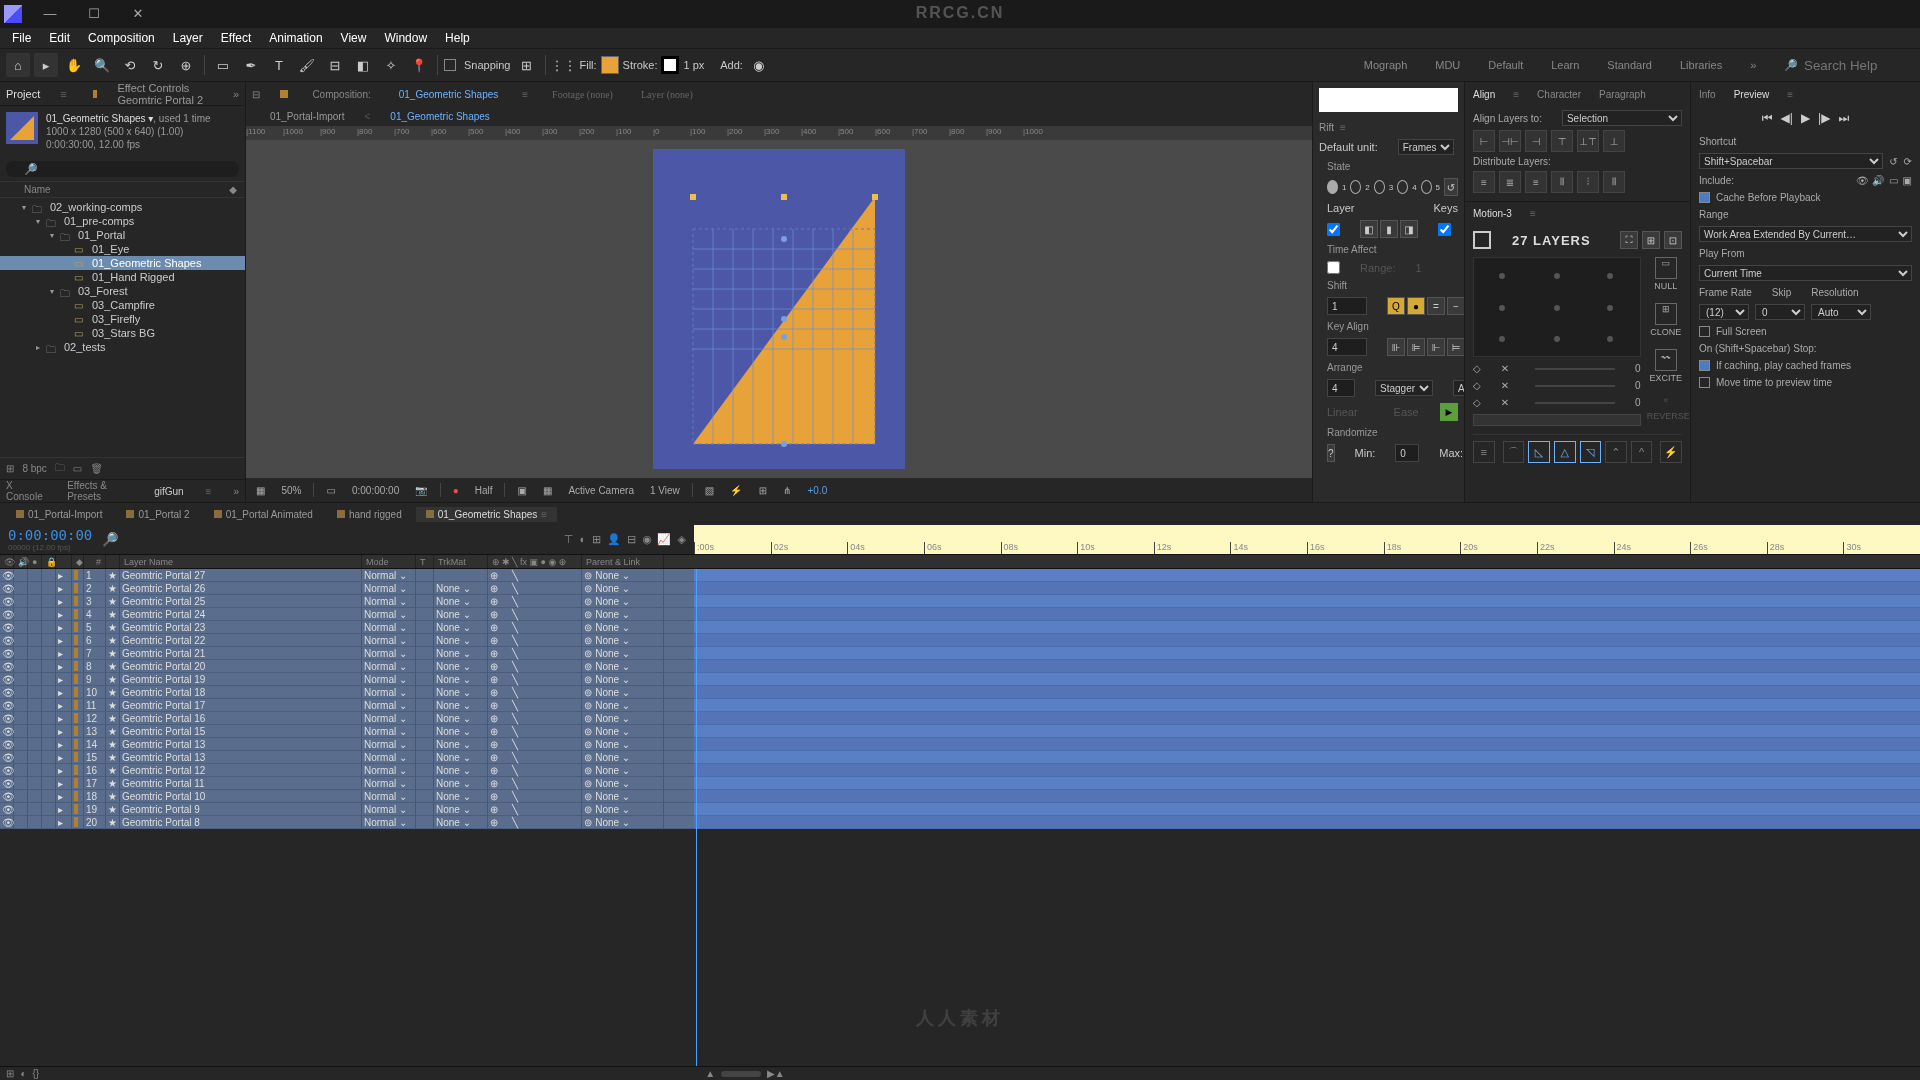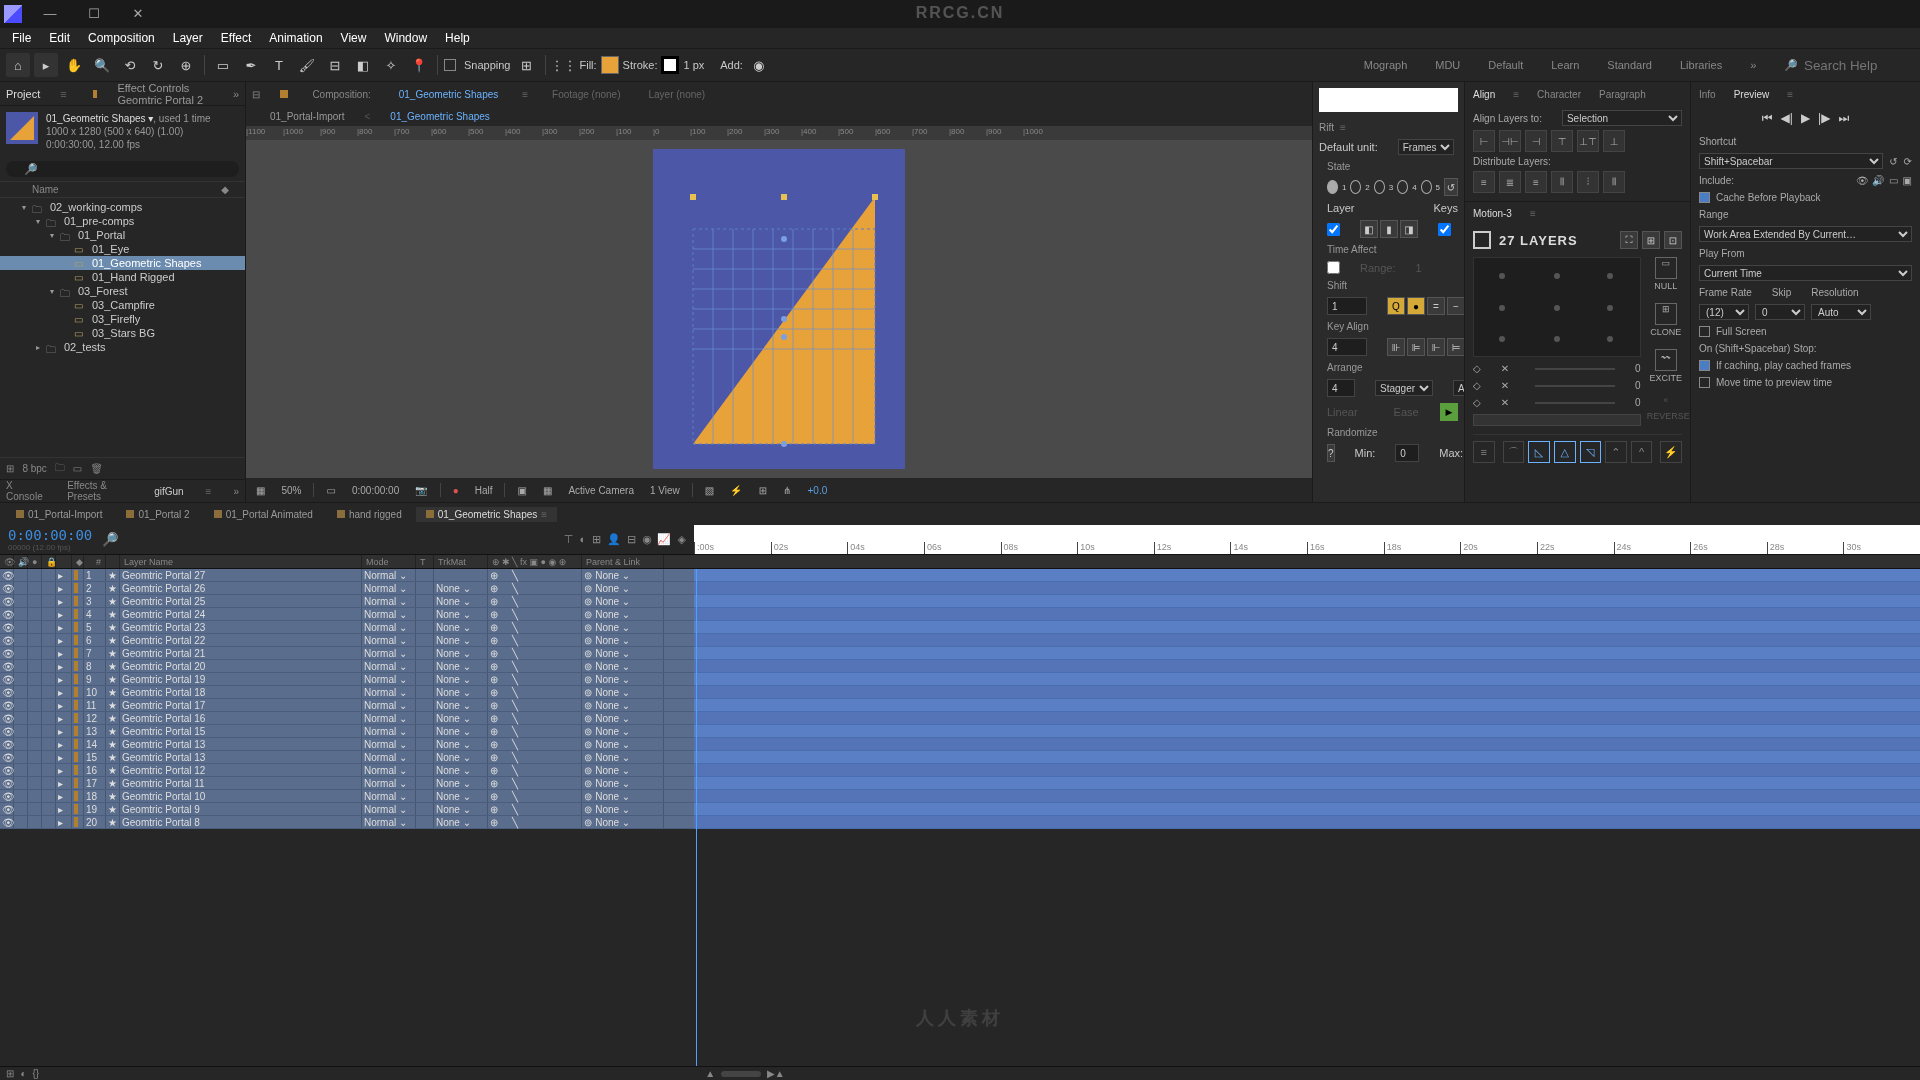--- a/index.html
+++ b/index.html
@@ -34,41 +34,41 @@
 .panel-tabs { height:24px; display:flex; align-items:center; background:#262626; border-bottom:1px solid #1a1a1a; padding:0 6px; gap:20px;}
 .panel-tabs .tab { font-size:11px; color:#999; display:flex; align-items:center; gap:4px;}
 .panel-tabs .tab.active { color:#ddd; }
 .project-info { display:flex; padding:6px; gap:8px; }
 .project-thumb { width:32px; height:32px; }
 .project-thumb svg { width:32px; height:32px;}
 .project-meta div { font-size:10px; color:#999; line-height:13px;}
 .project-meta .name { color:#ddd;}
 .project-search { padding:4px 6px;}
 .project-search input { width:100%; background:#1e1e1e; border:none; color:#ccc; padding:2px 18px; font-size:11px; border-radius:8px;}
-.proj-header { display:flex; padding:2px 16px; font-size:10px; color:#888; border-top:1px solid #333; border-bottom:1px solid #333;}
+.proj-header { display:flex; padding:2px 8px; font-size:10px; color:#888; border-top:1px solid #333; border-bottom:1px solid #333;}
 .proj-tree { flex:1; overflow:hidden; padding-top:2px;}
 .tree-row { display:flex; align-items:center; height:14px; padding-left:8px; font-size:11px; color:#ccc;}
 .tree-row .twirl { width:10px; color:#999; font-size:8px;}
 .tree-row .ficon { width:14px; height:11px; margin-right:4px; font-size:10px;}
 .tree-row.selected { background:#6b8cae; color:#fff;}
 .tree-row.folder .ficon { color:#aaa;}
 .tree-row.comp .ficon { color:#b7a160;}
 .proj-footer { height:22px; border-top:1px solid #333; display:flex; align-items:center; padding:0 6px; gap:8px; font-size:10px; color:#888;}
 
 .gif-panel { border-top:1px solid #1a1a1a;}
 .gif-tabs { height:22px; display:flex; align-items:center; padding:0 6px; gap:22px; font-size:10px; color:#888;}
 .gif-body { height:50px; display:flex; align-items:center; gap:8px; padding:0 8px;}
 .gif-btn { padding:6px 16px; border:1px solid #444; color:#ccc; font-size:11px;}
 .gear { width:26px; height:26px; border:1px solid #444; display:flex; align-items:center; justify-content:center; color:#aaa;}
 
 
 .centercol { flex:1; display:flex; flex-direction:column; background:#262626;}
 .comp-tabs { height:24px; display:flex; align-items:center; padding:0 6px; gap:20px; font-size:10px; color:#888;}
 .comp-tabs .ct { padding:0 4px;}
-.comp-tabs .dim { color:#666;}
+.comp-tabs .dim { color:#666;font-family:Liberation Serif, serif;}
 .crumbs { height:20px; display:flex; align-items:center; padding:0 24px; gap:20px; font-size:10px;}
 .crumbs .crumb { color:#999;}
 .crumbs .crumb.active { color:#6bb3ff;}
 .ruler-h { height:14px; background:#3a3a3a; position:relative; overflow:hidden; font-size:8px; color:#888;}
 .ruler-h span { position:absolute; top:1px;}
 .viewer { flex:1; background:#4a4a4a; position:relative; display:flex; align-items:center; justify-content:center;}
 .canvas { width:252px; height:320px; background:#4d57a8; position:relative;}
 .canvas svg { position:absolute; inset:0; }
 .viewer-footer { height:24px; background:#262626; display:flex; align-items:center; padding:0 6px; gap:8px; font-size:10px; color:#aaa;}
 .vf-item { padding:0 4px;}
@@ -89,21 +89,21 @@
 .rc.f { background:#aaa;}
 .play-btn { width:18px; height:18px; background:#5a9e3e; color:#000; display:flex; align-items:center; justify-content:center; font-size:9px;}
 
 .panels-col { width:226px; background:#262626; border-left:1px solid #1a1a1a; display:flex; flex-direction:column;}
 .p-tabs { height:24px; display:flex; align-items:center; padding:0 8px; gap:18px; font-size:10px; color:#888;}
 .p-tabs .active { color:#ddd;}
 .align-body { padding:4px 8px; font-size:10px; color:#aaa;}
 .align-row { display:flex; gap:4px; margin:4px 0;}
 .align-btn { width:22px; height:22px; background:#333; border:1px solid #444; display:flex; align-items:center; justify-content:center;}
 .motion3 { flex:1; padding:6px 8px;}
-.m3-title { display:flex; align-items:center; gap:8px; margin-bottom:8px;}
+.m3-title { display:flex; align-items:center; gap:21px; margin-bottom:8px;}
 .m3-logo { width:18px; height:18px; border:2px solid #ccc;}
 .m3-title h3 { font-size:13px; font-weight:bold; color:#ddd; letter-spacing:1px;}
 .m3-grid { background:#1e1e1e; height:100px; border:1px solid #333; margin-bottom:6px; position:relative;}
 .m3-grid .dot { width:6px; height:6px; background:#555; border-radius:50%; position:absolute;}
 .m3-side { display:flex; flex-direction:column; gap:12px; font-size:9px; color:#aaa; float:right; width:38px; text-align:center;}
 .m3-icons { display:flex; gap:4px; padding:4px 0;}
 .m3-ic { width:22px; height:22px; border:1px solid #444; display:flex; align-items:center; justify-content:center; color:#888;}
 .m3-ic.active { border-color:#6bb3ff; color:#6bb3ff;}
 
 .far-right { width:230px; background:#262626; border-left:1px solid #1a1a1a; display:flex; flex-direction:column;}
@@ -120,21 +120,21 @@
 
 .timeline { position:absolute; left:0; right:0; top:502px; bottom:0; background:#262626; border-top:1px solid #1a1a1a; display:flex; flex-direction:column;}
 .tl-tabs { height:22px; display:flex; align-items:center; padding:0 6px; gap:4px; background:#262626;}
 .tl-tab { padding:2px 10px; font-size:10px; color:#999; display:flex; align-items:center; gap:4px;}
 .tl-tab.active { background:#333; color:#ddd;}
 .tl-tab .sq { width:8px; height:8px;}
 .tl-head { height:30px; display:flex; background:#262626; border-bottom:1px solid #111;}
 .tl-head-left { width:694px; display:flex; align-items:center; padding:0 8px; gap:10px;}
 .timecode { color:#3d8de0; font-size:14px; font-family:monospace;}
 .tl-head-left input { background:transparent; border:none; flex:1;}
-.tl-head-right { flex:1; position:relative; background:#ffffff;}
+.tl-head-right { flex:1; position:relative; background:#fef9c3;}
 .time-ruler { position:absolute; inset:0; display:flex; font-size:9px; color:#888; align-items:flex-end;}
 .time-ruler span { flex:1; border-left:1px solid #444; padding-left:2px; height:12px;}
 .tl-header-icons { position:absolute; right:6px; top:4px; display:flex; gap:6px; color:#888;}
 
 .tl-cols { height:14px; display:flex; background:#303030; font-size:9px; color:#888; border-bottom:1px solid #111;}
 .tl-cols div { padding:0 4px; border-right:1px solid #222; line-height:14px;}
 
 .tl-body { flex:1; display:flex; overflow:hidden;}
 .tl-left { width:694px; overflow:hidden;}
 .tl-right { flex:1; background:#262626; position:relative;}

